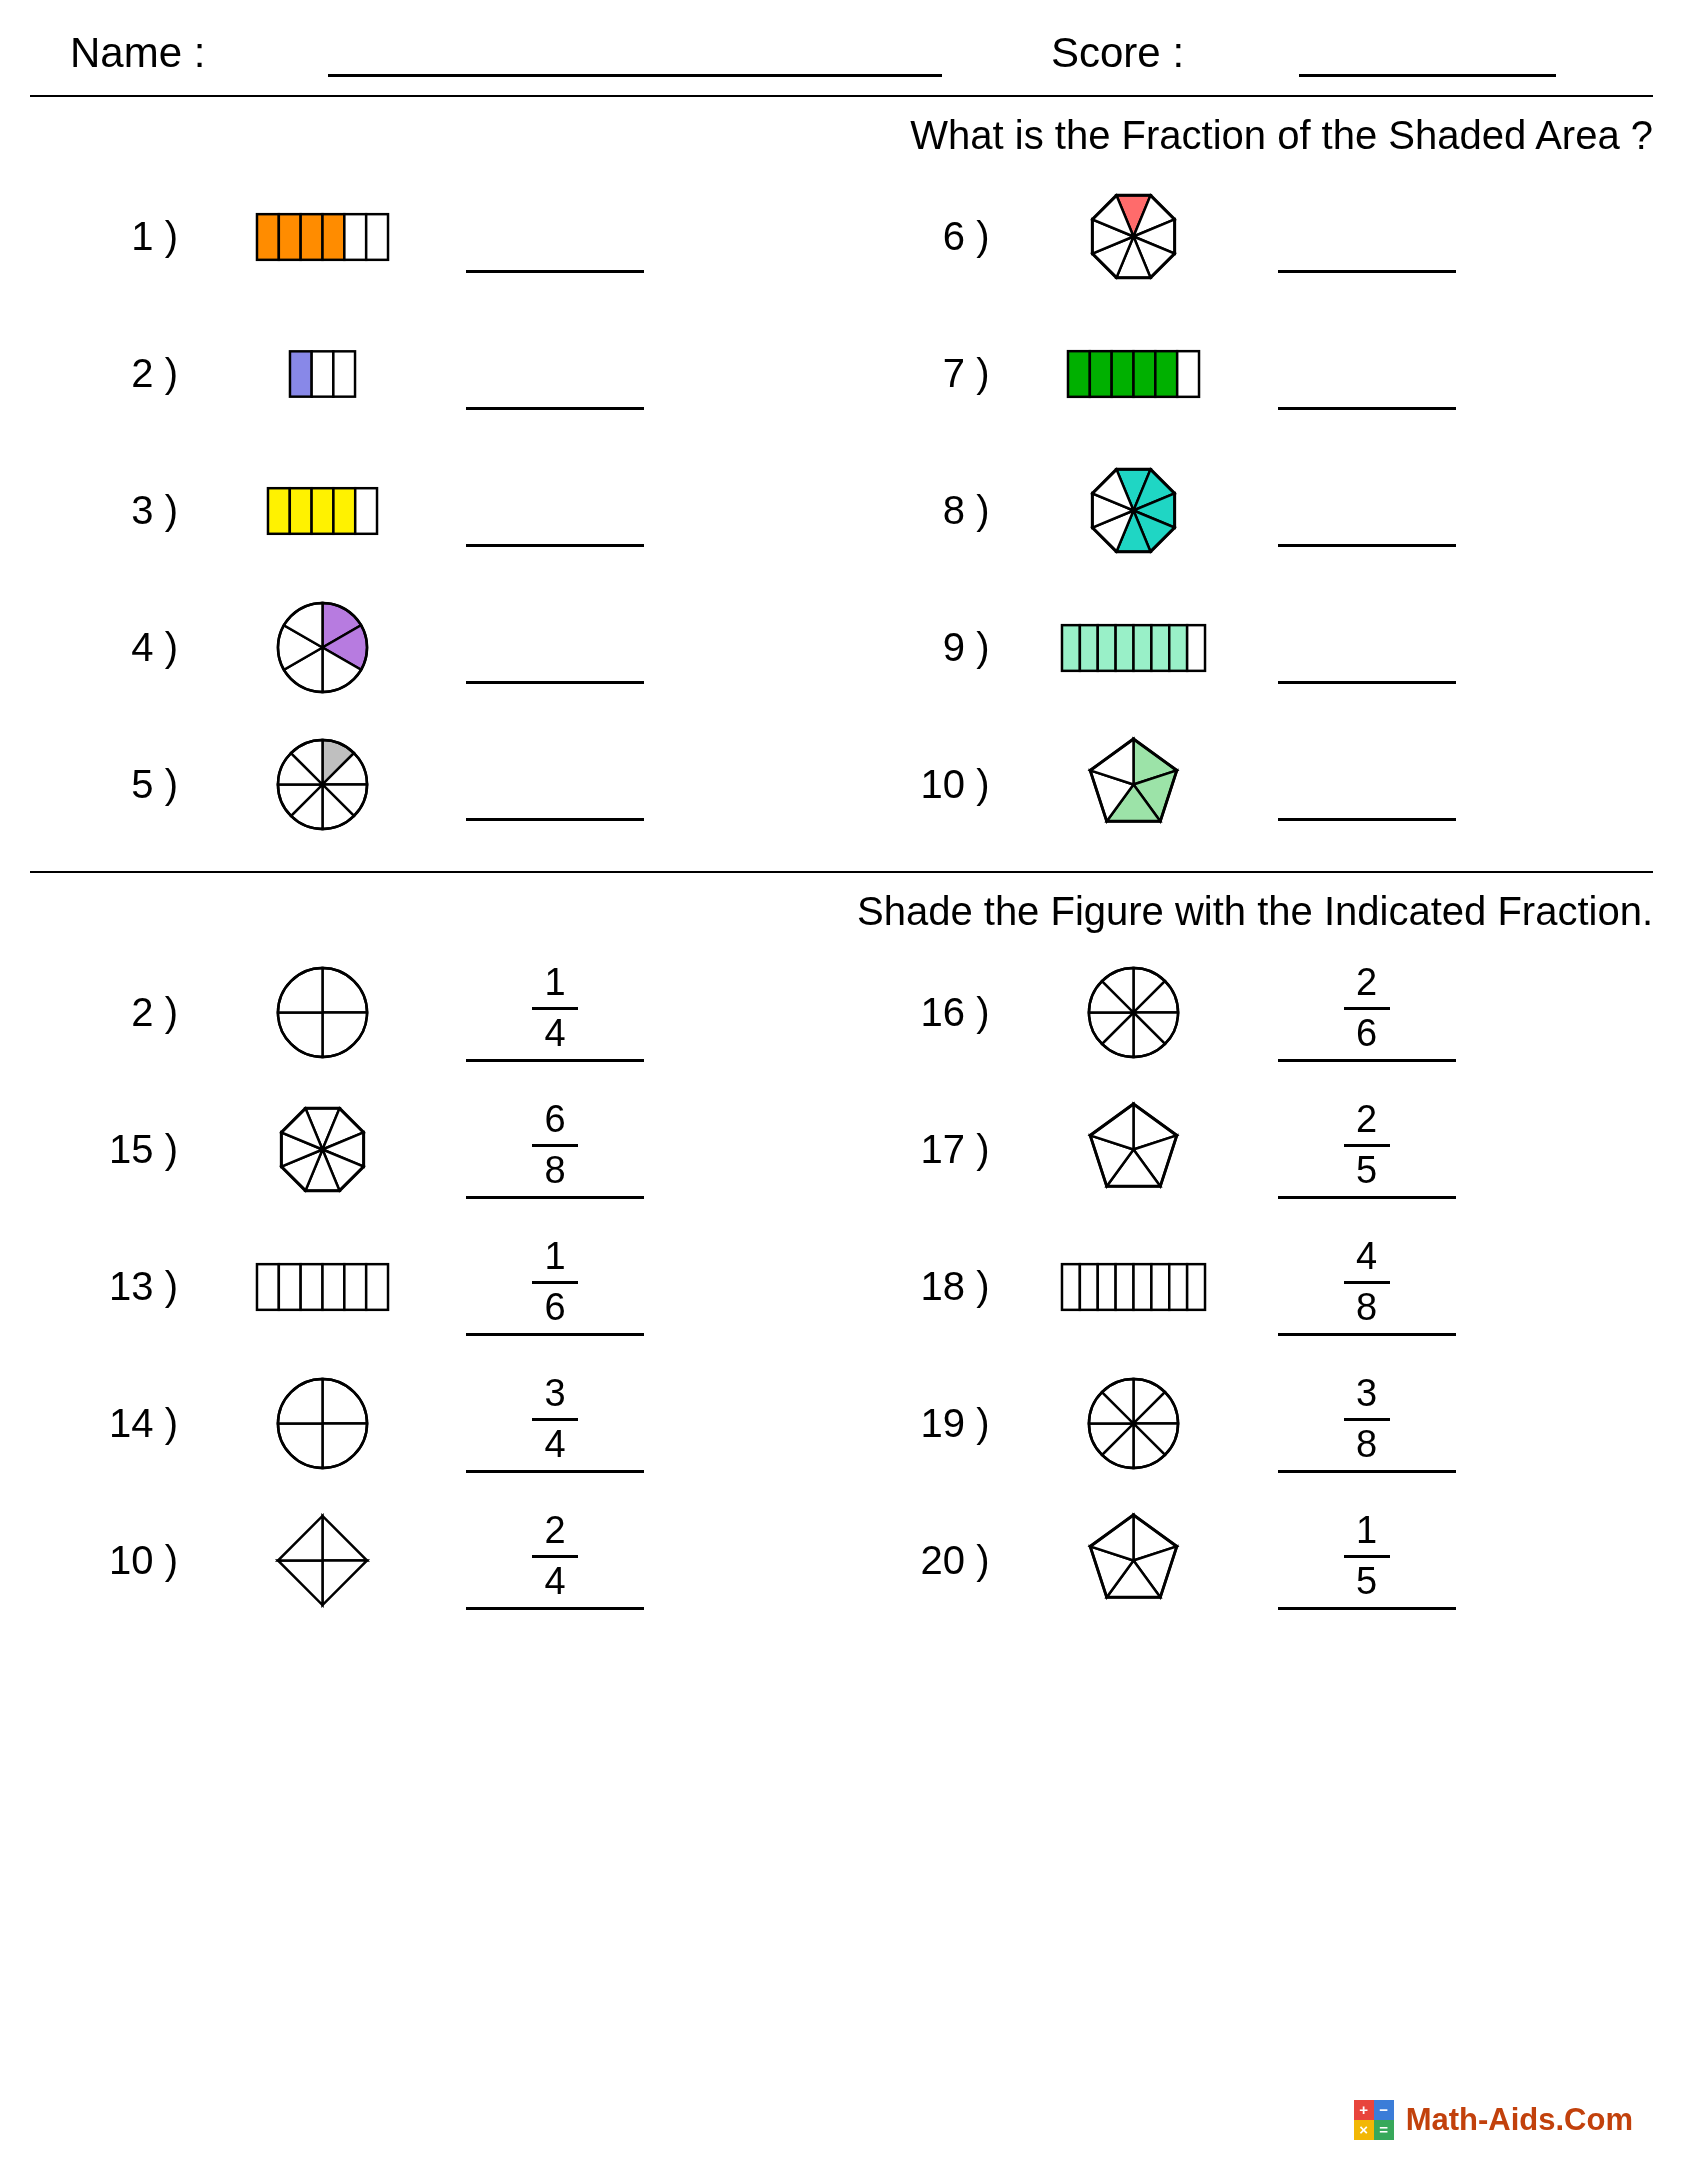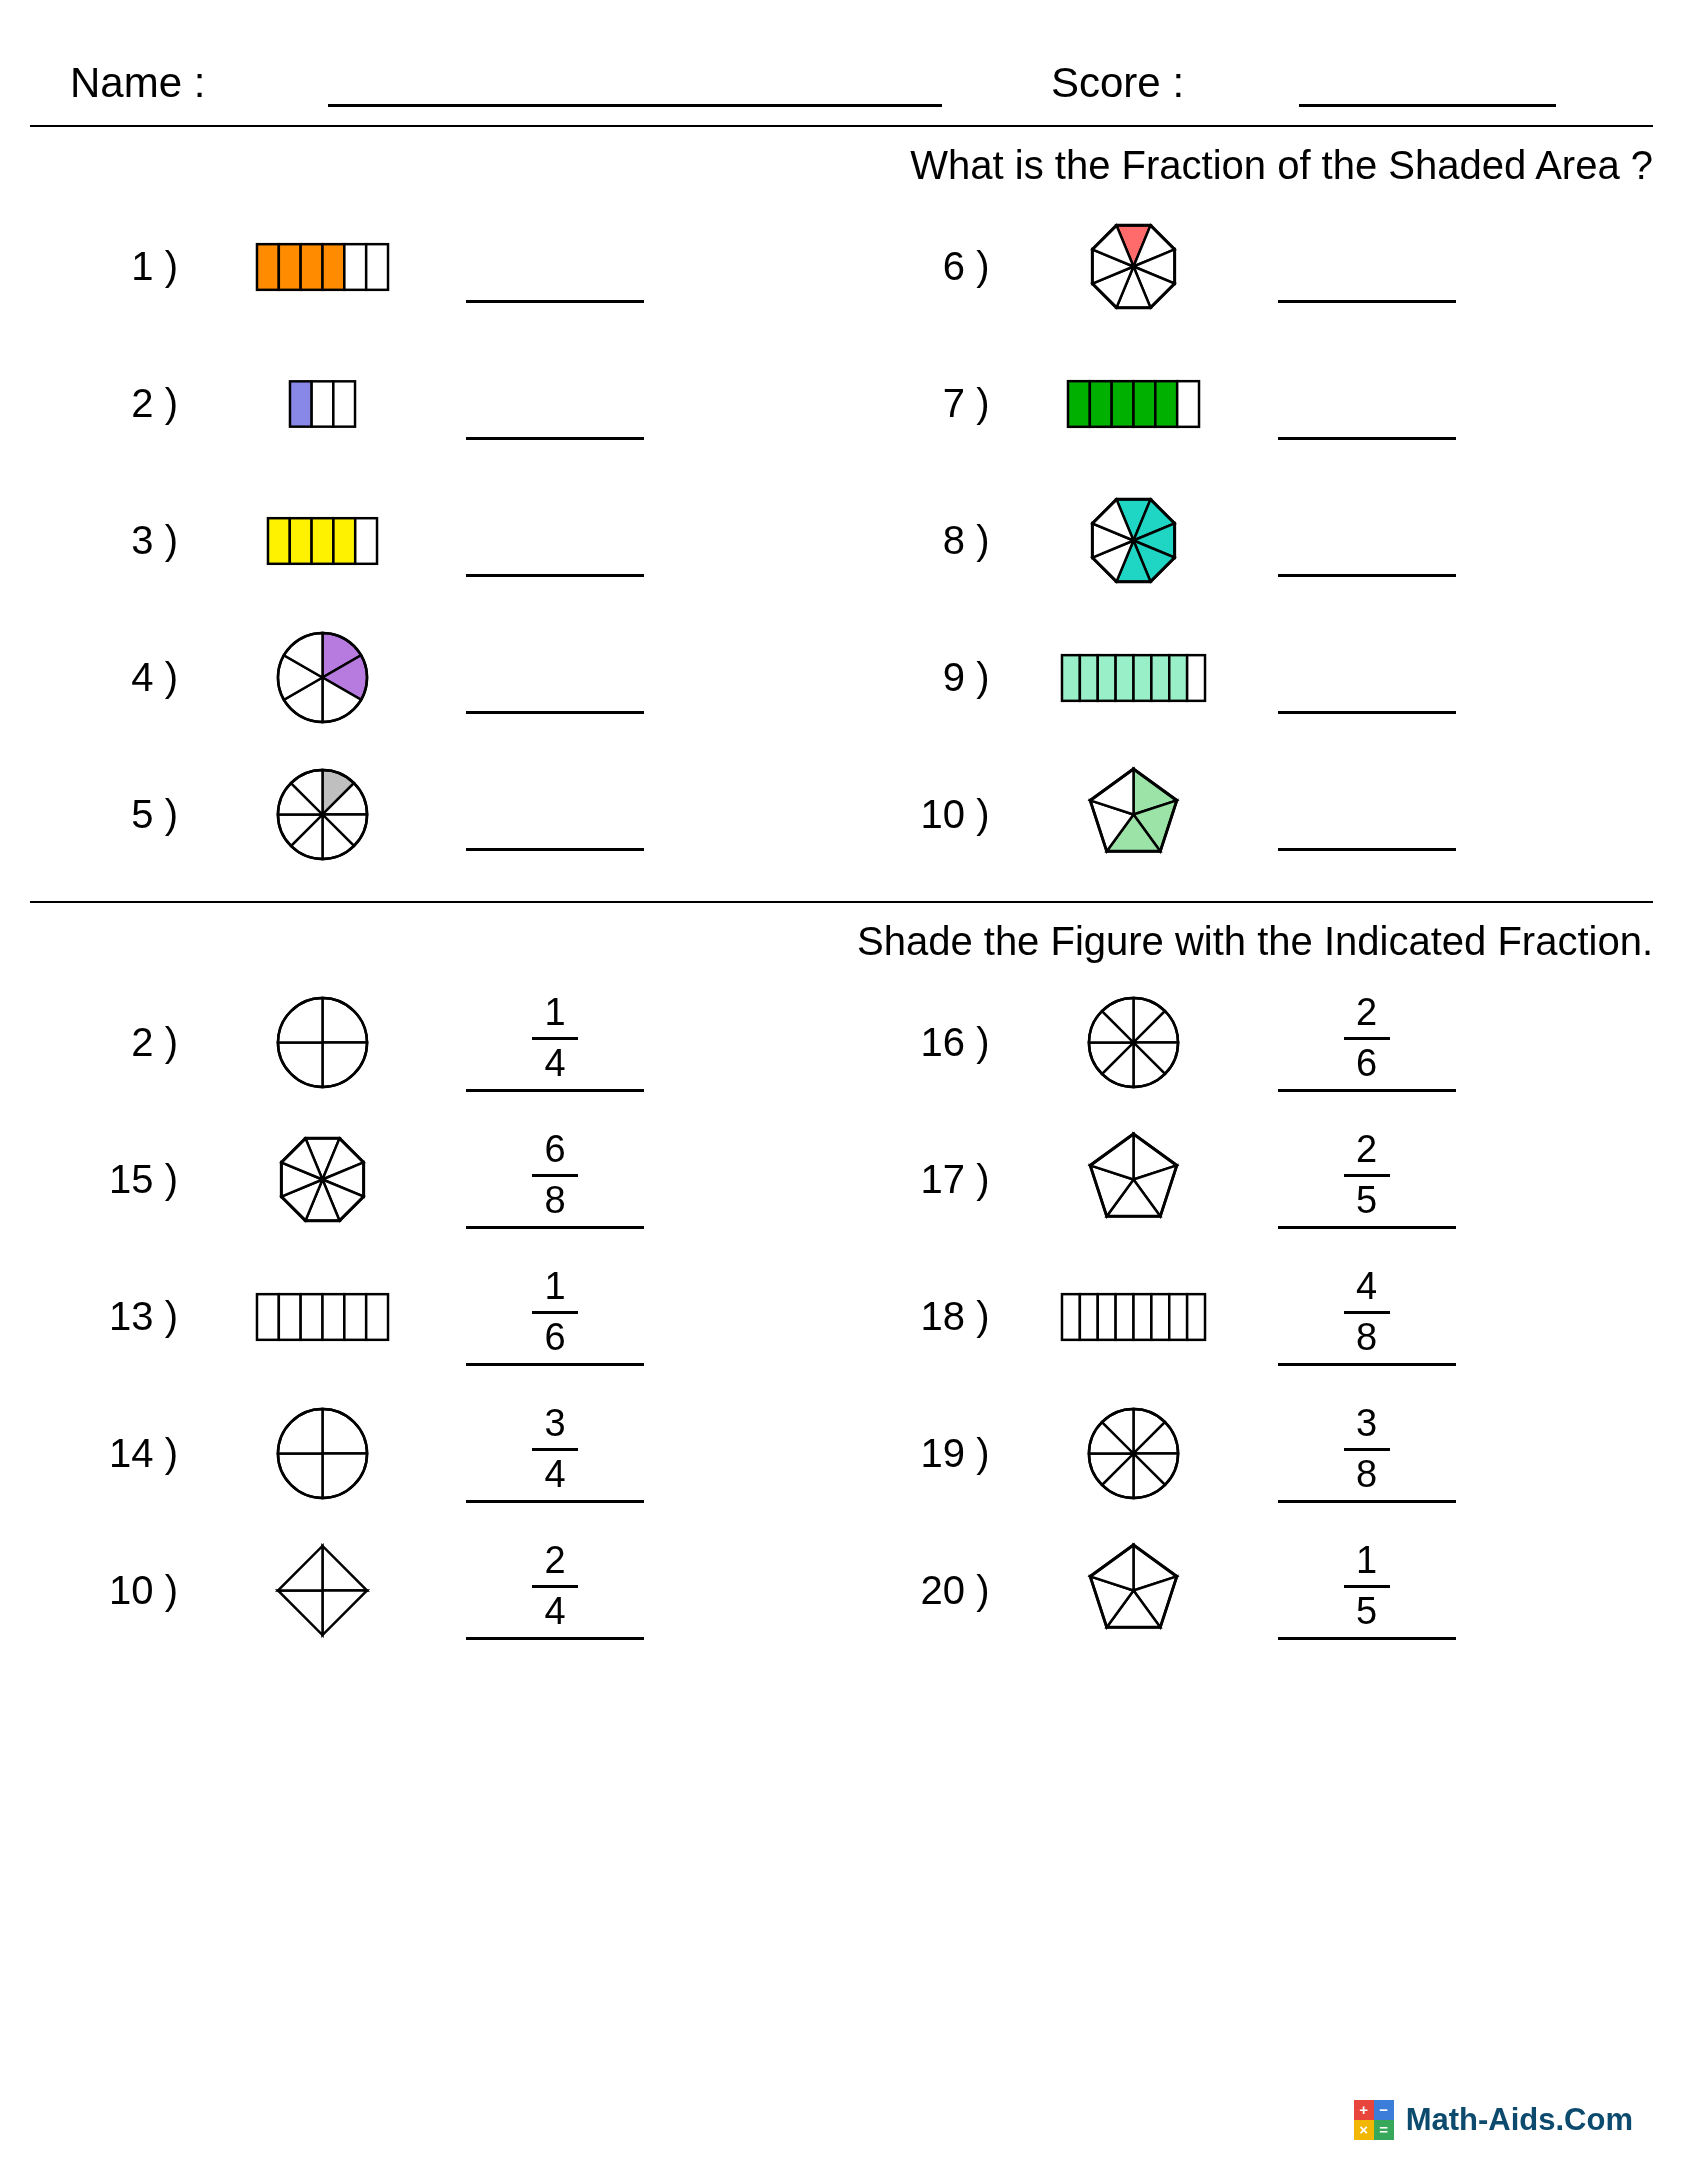--- a/index.html
+++ b/index.html
@@ -17,21 +17,20 @@
   .page {
     width: 1683px;
     height: 2178px;
     position: relative;
     box-sizing: border-box;
     padding: 0 30px;
   }
 
   
   .header {
-    padding-top: 30px;
   }
   .hdr-row {
     display: flex;
     align-items: flex-end;
     height: 77px;
   }
   .hdr-label {
     font-size: 42px;
     white-space: nowrap;
   }
@@ -125,21 +124,21 @@
     margin-right: 12px;
   }
   .logo-box div { font-size: 15px; line-height: 20px; text-align: center; color: #fff; font-weight: bold;}
   .lb1 { background: #e8453c; }
   .lb2 { background: #3b7dd8; }
   .lb3 { background: #f2b705; }
   .lb4 { background: #37a85a; }
   .logo-text {
     font-size: 31px;
     font-weight: bold;
-    color: #0c4a6e;
+    color: #c2410c;
   }
 </style>
 </head>
 <body>
 
 <div class="page">
 
   <div class="header">
     <div class="hdr-row">
       <div class="hdr-label lbl-name">Name :</div>

